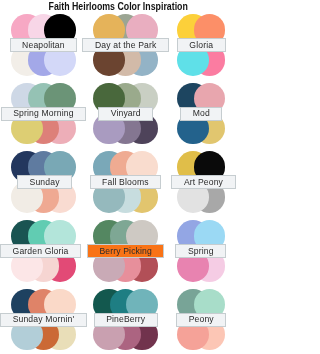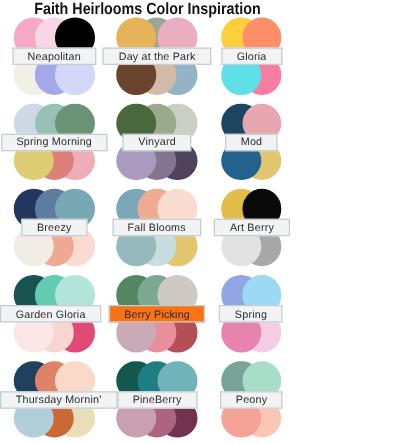--- a/index.html
+++ b/index.html
@@ -1,20 +1,20 @@
 <!DOCTYPE html>
 <html><head>
 <meta charset="utf-8">
 <style>
   html,body{margin:0;padding:0;}
   body{width:236px;height:354px;background:#ffffff;
        font-family:"Liberation Sans",sans-serif;overflow:hidden;}
   #page{position:relative;width:236px;height:354px;background:#fff;overflow:hidden;}
   #title{position:absolute;left:0;top:0.6px;width:236px;text-align:center;
-         font-family:"Liberation Sans",sans-serif;font-weight:bold;font-size:13px;
+         font-family:"Liberation Sans",sans-serif;font-weight:bold;font-size:10px;
          line-height:11px;color:#121212;white-space:nowrap;}
   #title span{display:inline-block;transform:scaleX(0.88);transform-origin:center center;}
   .cell{position:absolute;}
   .swatch{position:absolute;border-radius:50%;}
   .chip{position:absolute;box-sizing:border-box;
         display:flex;align-items:center;justify-content:center;
         font-family:"Liberation Sans",sans-serif;font-size:8.6px;line-height:8.6px;padding:0 11.5px;
         white-space:nowrap;letter-spacing:0.15px;}
 </style>
 </head>
@@ -86,41 +86,41 @@
         </div>
       </div>
       <div class="cell" style="left: 0px; top: 0px;">
         <div class="swatch" style="left: 11.1px; top: 151.4px; width: 31.6px; height: 31.6px; background: rgb(35, 55, 94); z-index: 1;"></div>
         <div class="swatch" style="left: 27.6px; top: 151.4px; width: 31.6px; height: 31.6px; background: rgb(95, 123, 160); z-index: 2;"></div>
         <div class="swatch" style="left: 44.1px; top: 151.4px; width: 31.6px; height: 31.6px; background: rgb(121, 168, 181); z-index: 3;"></div>
         <div class="swatch" style="left: 11.1px; top: 181.4px; width: 31.6px; height: 31.6px; background: rgb(241, 236, 229); z-index: 3;"></div>
         <div class="swatch" style="left: 27.6px; top: 181.4px; width: 31.6px; height: 31.6px; background: rgb(239, 169, 146); z-index: 2;"></div>
         <div class="swatch" style="left: 44.1px; top: 181.4px; width: 31.6px; height: 31.6px; background: rgb(249, 219, 209); z-index: 1;"></div>
         <div class="chip" style="top: 175.3px; height: 14.2px; background: rgb(241, 243, 245); border: 1px solid rgb(198, 205, 208); color: rgb(43, 43, 43); z-index: 50; left: 17.0719px;">
-          <span>Breezy</span>
+          <span>Sunday</span>
         </div>
       </div>
       <div class="cell" style="left: 0px; top: 0px;">
         <div class="swatch" style="left: 93.4px; top: 151.4px; width: 31.6px; height: 31.6px; background: rgb(122, 168, 184); z-index: 1;"></div>
         <div class="swatch" style="left: 109.9px; top: 151.4px; width: 31.6px; height: 31.6px; background: rgb(239, 171, 146); z-index: 2;"></div>
         <div class="swatch" style="left: 126.4px; top: 151.4px; width: 31.6px; height: 31.6px; background: rgb(249, 220, 206); z-index: 3;"></div>
         <div class="swatch" style="left: 93.4px; top: 181.4px; width: 31.6px; height: 31.6px; background: rgb(149, 185, 189); z-index: 3;"></div>
         <div class="swatch" style="left: 109.9px; top: 181.4px; width: 31.6px; height: 31.6px; background: rgb(199, 221, 223); z-index: 2;"></div>
         <div class="swatch" style="left: 126.4px; top: 181.4px; width: 31.6px; height: 31.6px; background: rgb(226, 197, 110); z-index: 1;"></div>
         <div class="chip" style="top: 175.3px; height: 14.2px; background: rgb(241, 243, 245); border: 1px solid rgb(198, 205, 208); color: rgb(43, 43, 43); z-index: 50; left: 89.6063px;">
           <span>Fall Blooms</span>
         </div>
       </div>
       <div class="cell" style="left: 0px; top: 0px;">
         <div class="swatch" style="left: 177.2px; top: 151.4px; width: 31.6px; height: 31.6px; background: rgb(224, 190, 73); z-index: 1;"></div>
         <div class="swatch" style="left: 193.7px; top: 151.4px; width: 31.6px; height: 31.6px; background: rgb(10, 10, 10); z-index: 2;"></div>
         <div class="swatch" style="left: 177.2px; top: 181.4px; width: 31.6px; height: 31.6px; background: rgb(226, 226, 226); z-index: 2;"></div>
         <div class="swatch" style="left: 193.7px; top: 181.4px; width: 31.6px; height: 31.6px; background: rgb(168, 168, 168); z-index: 1;"></div>
         <div class="chip" style="top: 175.3px; height: 14.2px; background: rgb(241, 243, 245); border: 1px solid rgb(198, 205, 208); color: rgb(43, 43, 43); z-index: 50; left: 171.43px;">
-          <span>Art Berry</span>
+          <span>Art Peony</span>
         </div>
       </div>
       <div class="cell" style="left: 0px; top: 0px;">
         <div class="swatch" style="left: 11.1px; top: 220.1px; width: 31.6px; height: 31.6px; background: rgb(26, 84, 82); z-index: 1;"></div>
         <div class="swatch" style="left: 27.6px; top: 220.1px; width: 31.6px; height: 31.6px; background: rgb(97, 204, 178); z-index: 2;"></div>
         <div class="swatch" style="left: 44.1px; top: 220.1px; width: 31.6px; height: 31.6px; background: rgb(179, 229, 218); z-index: 3;"></div>
         <div class="swatch" style="left: 11.1px; top: 250.1px; width: 31.6px; height: 31.6px; background: rgb(252, 230, 231); z-index: 3;"></div>
         <div class="swatch" style="left: 27.6px; top: 250.1px; width: 31.6px; height: 31.6px; background: rgb(246, 213, 210); z-index: 2;"></div>
         <div class="swatch" style="left: 44.1px; top: 250.1px; width: 31.6px; height: 31.6px; background: rgb(226, 74, 118); z-index: 1;"></div>
         <div class="chip" style="top: 244px; height: 14.2px; background: rgb(241, 243, 245); border: 1px solid rgb(198, 205, 208); color: rgb(43, 43, 43); z-index: 50; left: 0.0640624px;">
@@ -148,21 +148,21 @@
         </div>
       </div>
       <div class="cell" style="left: 0px; top: 0px;">
         <div class="swatch" style="left: 11.1px; top: 288.8px; width: 31.6px; height: 31.6px; background: rgb(30, 65, 96); z-index: 1;"></div>
         <div class="swatch" style="left: 27.6px; top: 288.8px; width: 31.6px; height: 31.6px; background: rgb(223, 131, 104); z-index: 2;"></div>
         <div class="swatch" style="left: 44.1px; top: 288.8px; width: 31.6px; height: 31.6px; background: rgb(250, 217, 200); z-index: 3;"></div>
         <div class="swatch" style="left: 11.1px; top: 318.8px; width: 31.6px; height: 31.6px; background: rgb(178, 206, 216); z-index: 3;"></div>
         <div class="swatch" style="left: 27.6px; top: 318.8px; width: 31.6px; height: 31.6px; background: rgb(203, 105, 54); z-index: 2;"></div>
         <div class="swatch" style="left: 44.1px; top: 318.8px; width: 31.6px; height: 31.6px; background: rgb(233, 222, 184); z-index: 1;"></div>
         <div class="chip" style="top: 312.7px; height: 14.2px; background: rgb(241, 243, 245); border: 1px solid rgb(198, 205, 208); color: rgb(43, 43, 43); z-index: 50; left: 0.126562px;">
-          <span>Thursday Mornin'</span>
+          <span>Sunday Mornin'</span>
         </div>
       </div>
       <div class="cell" style="left: 0px; top: 0px;">
         <div class="swatch" style="left: 93.4px; top: 288.8px; width: 31.6px; height: 31.6px; background: rgb(19, 88, 78); z-index: 1;"></div>
         <div class="swatch" style="left: 109.9px; top: 288.8px; width: 31.6px; height: 31.6px; background: rgb(30, 126, 131); z-index: 2;"></div>
         <div class="swatch" style="left: 126.4px; top: 288.8px; width: 31.6px; height: 31.6px; background: rgb(112, 180, 186); z-index: 3;"></div>
         <div class="swatch" style="left: 93.4px; top: 318.8px; width: 31.6px; height: 31.6px; background: rgb(201, 160, 176); z-index: 3;"></div>
         <div class="swatch" style="left: 109.9px; top: 318.8px; width: 31.6px; height: 31.6px; background: rgb(172, 100, 129); z-index: 2;"></div>
         <div class="swatch" style="left: 126.4px; top: 318.8px; width: 31.6px; height: 31.6px; background: rgb(113, 51, 77); z-index: 1;"></div>
         <div class="chip" style="top: 312.7px; height: 14.2px; background: rgb(241, 243, 245); border: 1px solid rgb(198, 205, 208); color: rgb(43, 43, 43); z-index: 50; left: 93.6531px;">

